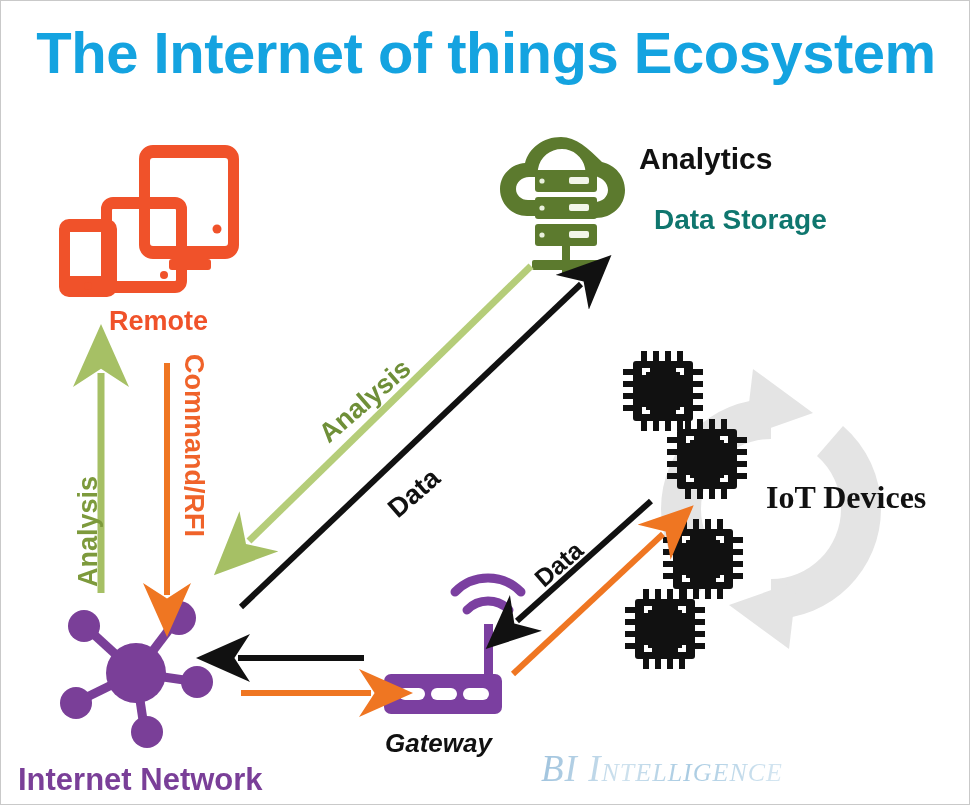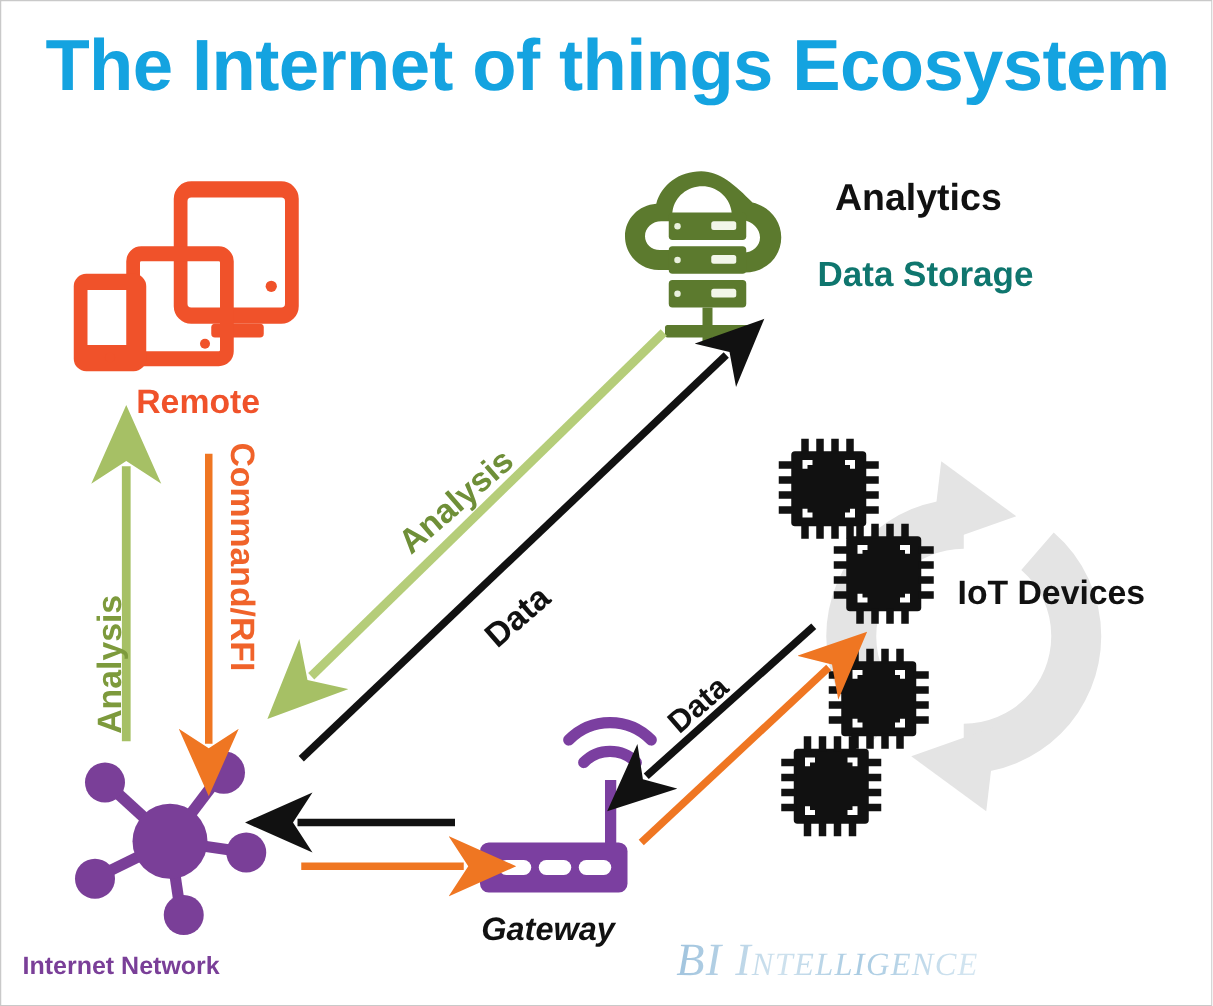--- a/index.html
+++ b/index.html
@@ -46,48 +46,49 @@
     white-space: nowrap;
   }
   #lbl-remote {
     left: 72px;
     top: 305px;
     font-size: 27px;
     color: #f0522a;
     margin-left: 36px;
   }
   #lbl-analytics {
-    left: 667px;
+    left: 638px;
     top: 141px;
     font-size: 30px;
     color: #111111;
   }
   #lbl-datastorage {
     left: 653px;
     top: 203px;
     font-size: 28px;
     color: #0f766e;
   }
   #lbl-iotdevices {
     left: 765px;
-    top: 458px;
-    font-size: 27px;
-    color: #111111;
+    top: 478px;
+    font-size: 32px;
+    color: #111111;
+    font-family: Liberation Serif, serif;
   }
   #lbl-gateway {
     left: 384px;
     top: 727px;
     font-size: 26px;
     color: #111111;
     font-style: italic;
   }
   #lbl-internetnetwork {
     left: 17px;
     top: 761px;
-    font-size: 20px;
+    font-size: 31px;
     color: #7a3f98;
   }
   .vlbl {
     position: absolute;
     font-family: "Liberation Sans", sans-serif;
     font-weight: bold;
     white-space: nowrap;
     transform-origin: 0 0;
   }
   #lbl-analysis-vert {

